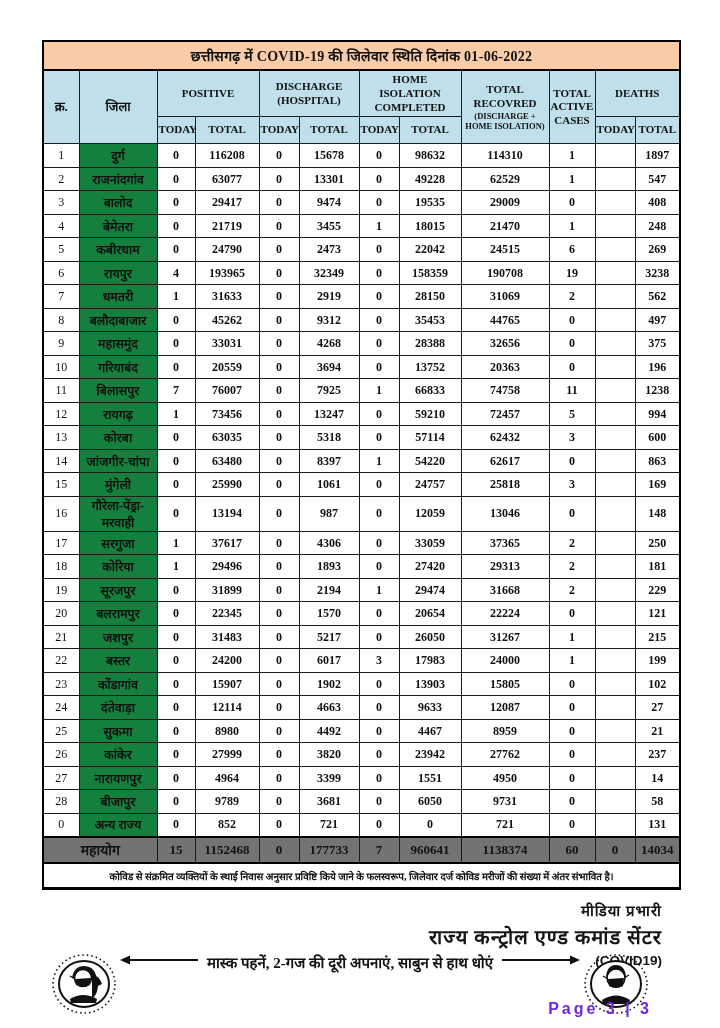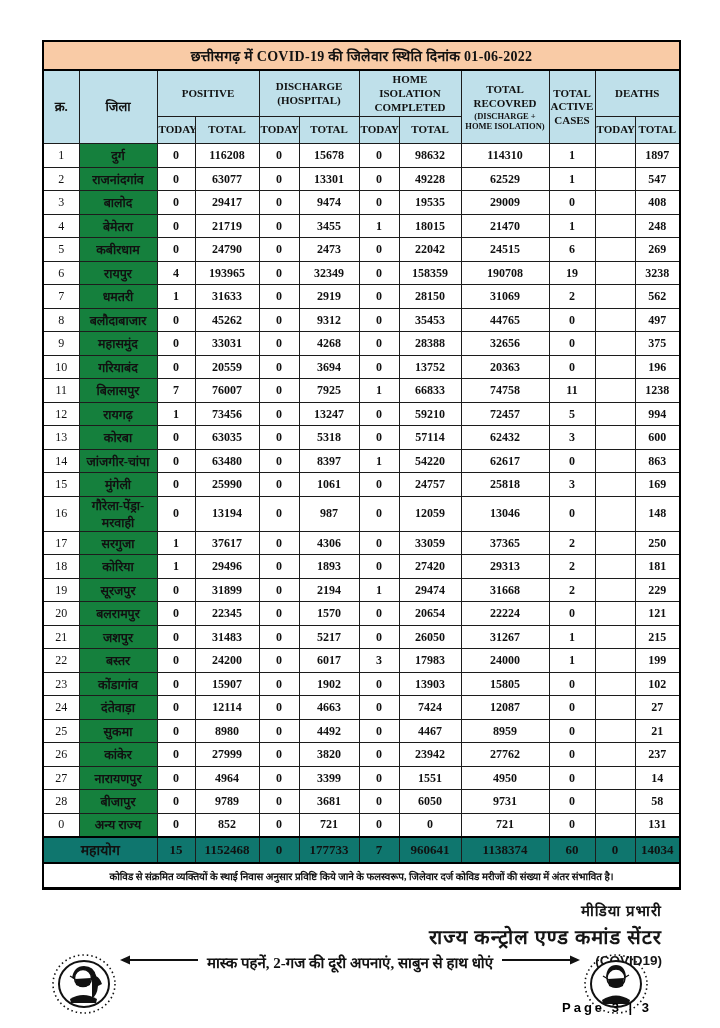--- a/index.html
+++ b/index.html
@@ -25,21 +25,21 @@
   .hdr-row1 th { height:44px; }
   .hdr-row2 th { height:27px; font-size:11px; }
   .hdr-sub { display:block; font-size:8.5px; line-height:1.2; }
   .hdr-hindi { font-size:13px; }
   tbody td { height:23.5px; font-size:12px; font-weight:bold; padding:0 2px; background:#fff; }
   td.sno { font-weight:normal; font-size:12px; }
   td.district {
     background:#15803d; text-align:left; font-size:12.5px;
   }
   tr.total-row td {
-    background:#0f766e; font-weight:bold; font-size:13px; height:26px;
+    background:#737373; font-weight:bold; font-size:13px; height:26px;
     border-top:2px solid #000;
   }
   tr.total-row td.total-label { font-size:14px; }
   tr.note-row td {
     height:26px; font-size:10px; font-weight:bold; padding:0 4px;
     border-top:2px solid #000; border-bottom:3px solid #000;
   }
   .signature {
     position:absolute; top:900px; right:58px; width:300px;
     text-align:right; font-weight:bold; color:#151515;
@@ -49,21 +49,21 @@
   .signature .sig-line3 { font-size:13.5px; margin-top:3px; font-family:"Liberation Sans", sans-serif; }
   .banner {
     position:absolute; left:50px; top:952px; width:600px; height:64px;
     display:flex; align-items:flex-start; justify-content:space-between;
   }
   .banner-text { font-weight:bold; font-size:15px; white-space:nowrap; padding:0 6px; }
   .arrow { flex:0 0 auto; }
   .page-num {
     position:absolute; right:68px; top:1000px;
     font-family:"Liberation Sans", sans-serif;
-    font-size:13px; color:#000000; letter-spacing:3px; font-weight:bold;
+    font-size:16px; color:#6d28d9; letter-spacing:3px; font-weight:bold;
   }
 </style>
 </head>
 <body>
 
 <div class="page">
 
   <div class="table-wrap">
     <table class="covid">
       <colgroup>
@@ -444,21 +444,21 @@
             <td>102</td>
           </tr>
           <tr>
             <td class="sno">24</td>
             <td class="district">दंतेवाड़ा</td>
             <td>0</td>
             <td>12114</td>
             <td>0</td>
             <td>4663</td>
             <td>0</td>
-            <td>7424</td>
+            <td>9633</td>
             <td>12087</td>
             <td>0</td>
             <td></td>
             <td>27</td>
           </tr>
           <tr>
             <td class="sno">25</td>
             <td class="district">सुकमा</td>
             <td>0</td>
             <td>8980</td>

